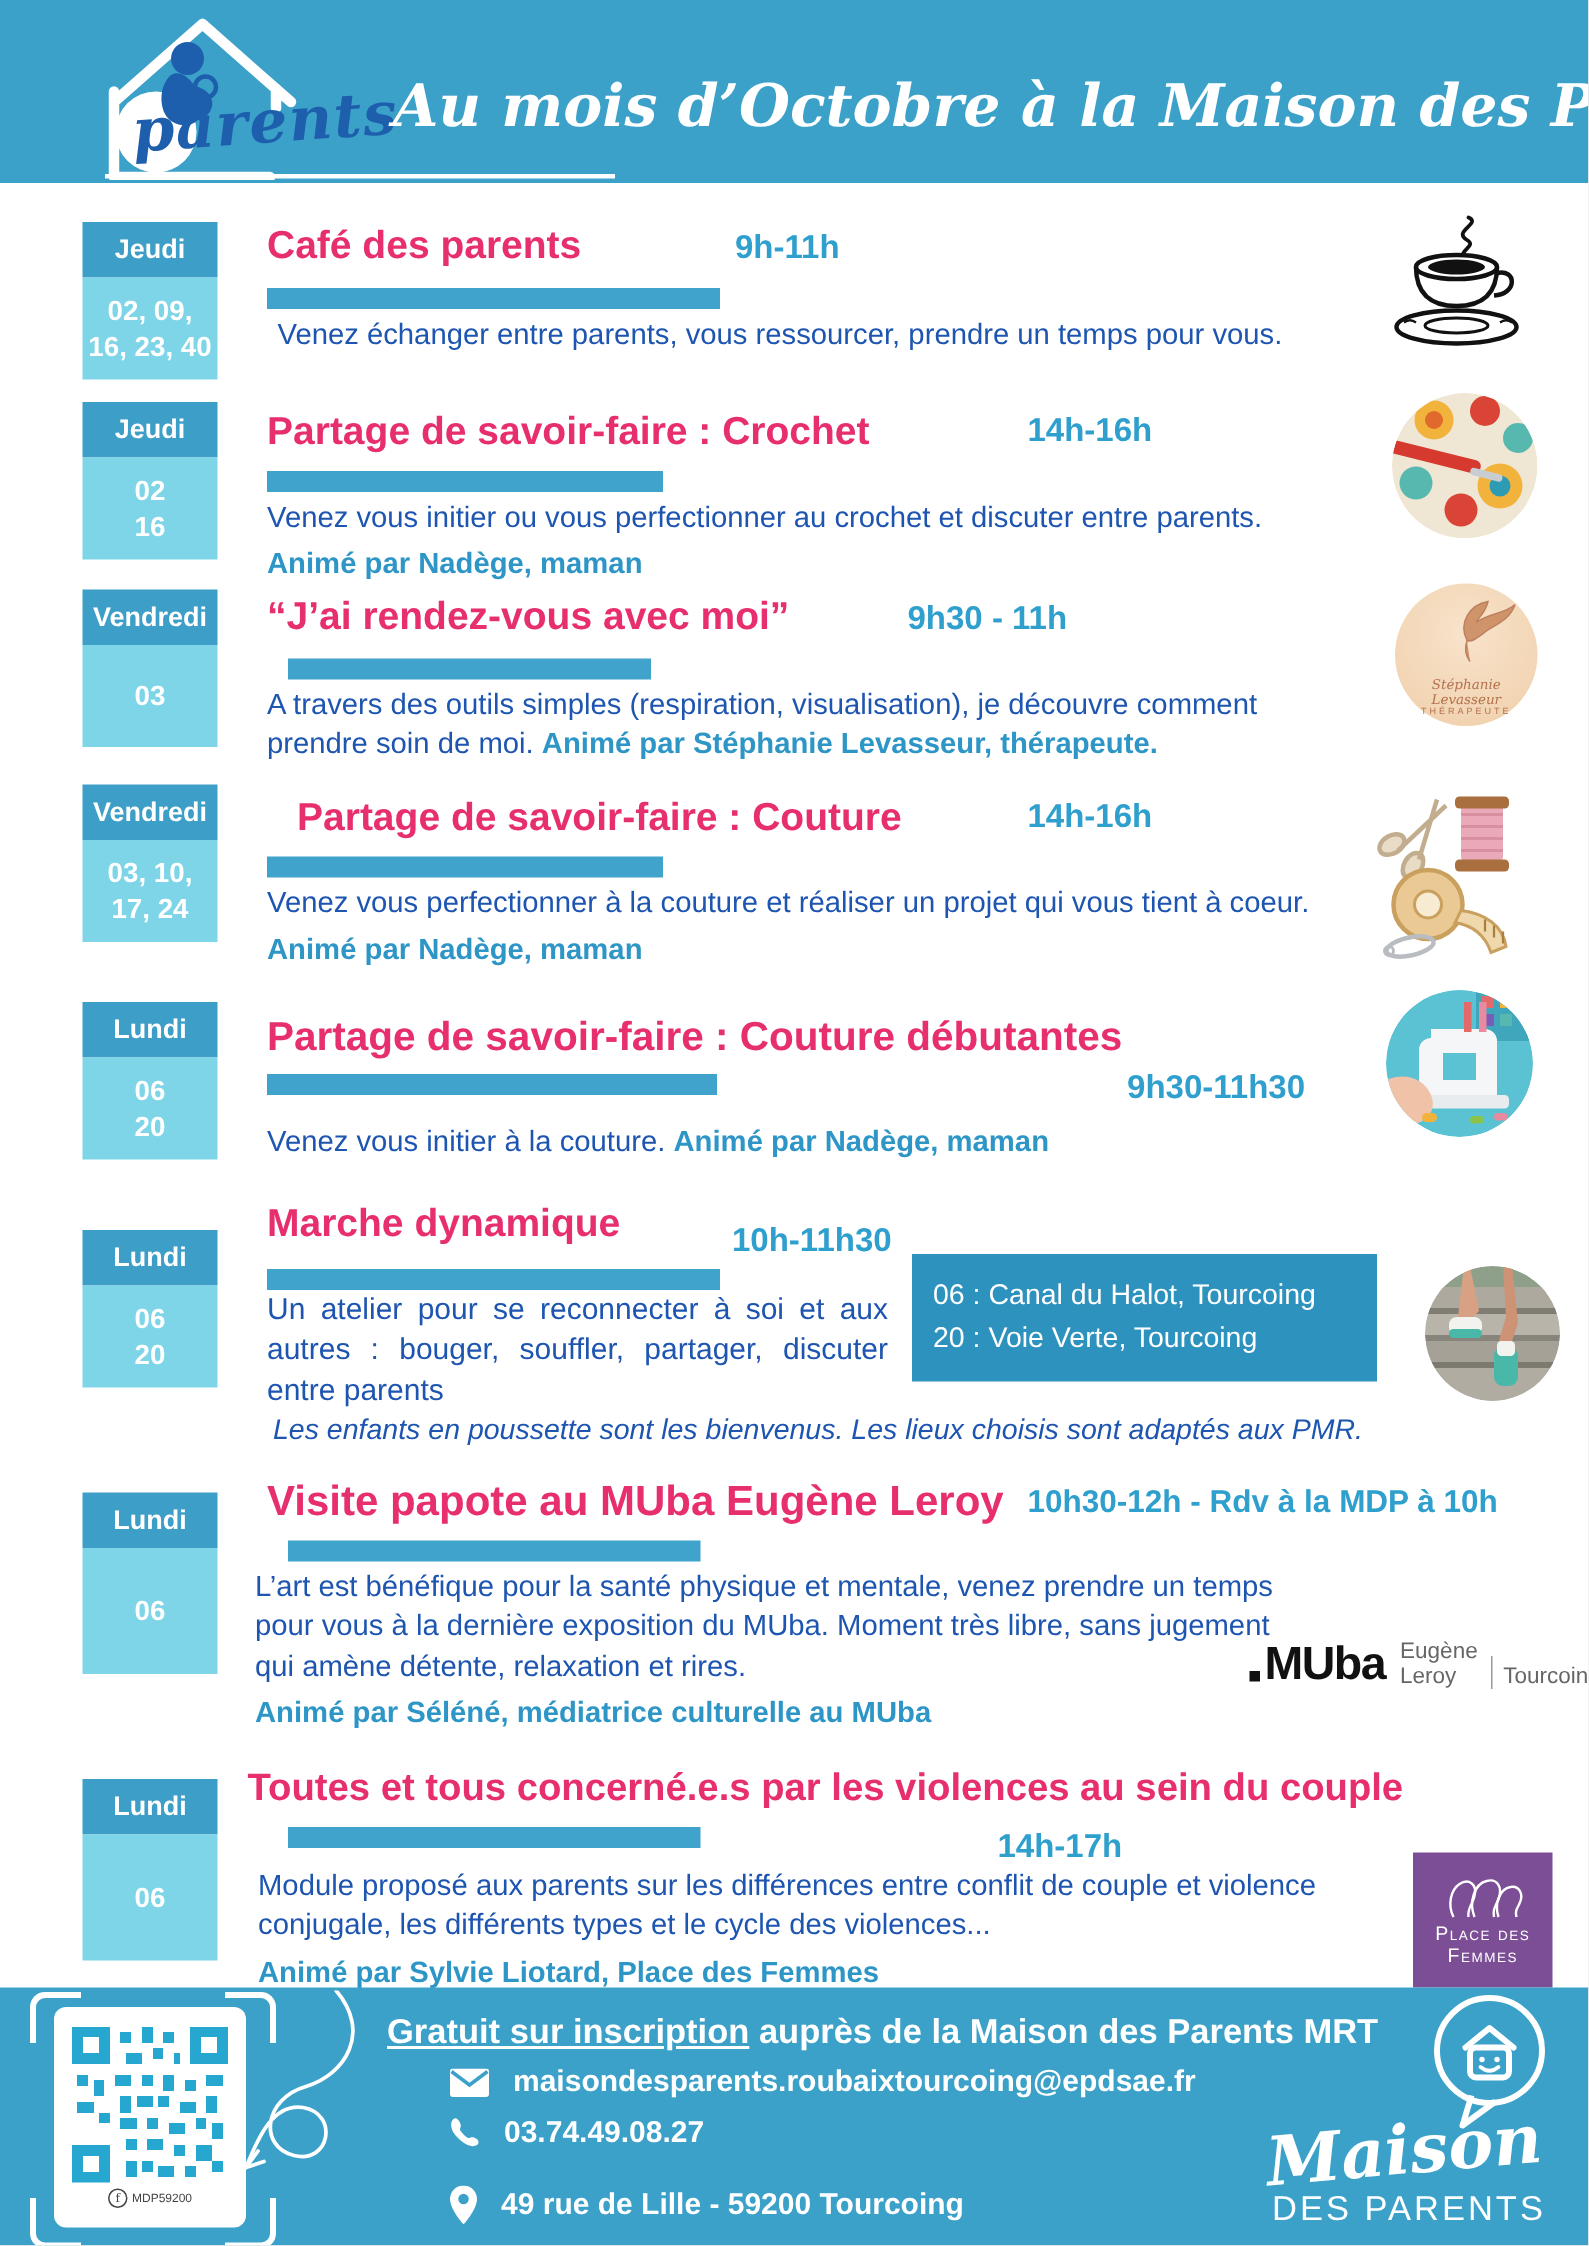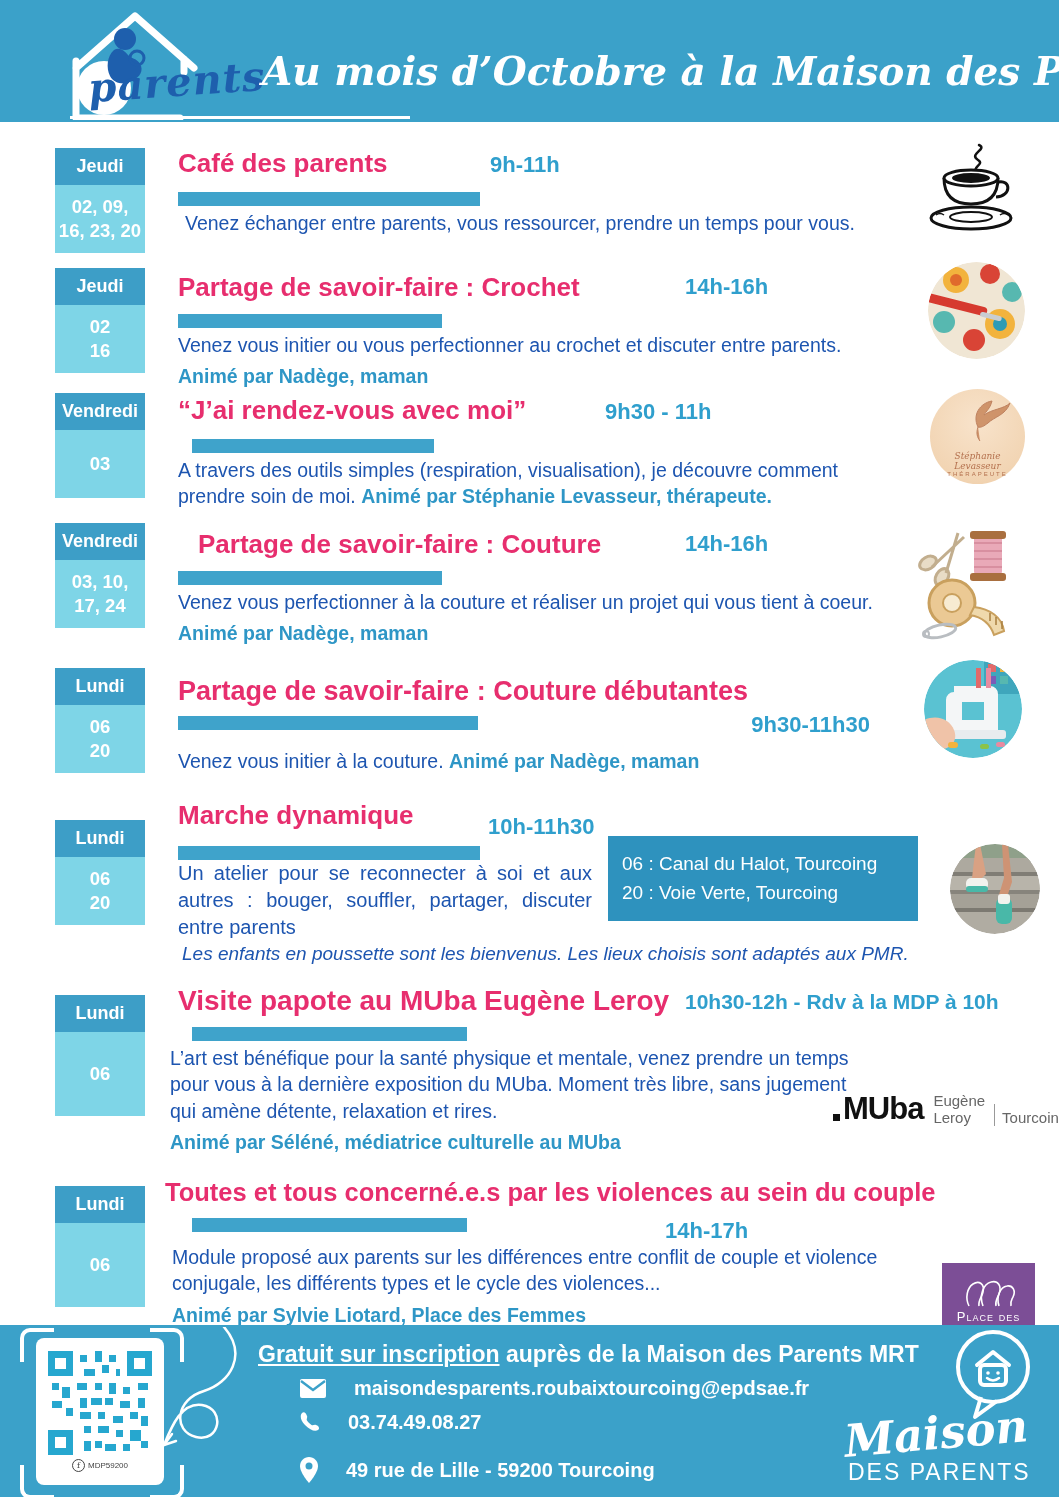--- a/index.html
+++ b/index.html
@@ -96,38 +96,38 @@
   .e8 .media{ left:942px; top:57px; }
 
   
   .circ { border-radius:50%; }
   .muba-wrap { display:flex; align-items:center; gap:10px; }
   .muba-word { font-weight:bold; font-size:31px; color:#111; letter-spacing:-1px; position:relative; padding-left:10px; }
   .muba-word::before { content:""; position:absolute; left:0; bottom:6px; width:7px; height:7px; background:#111; }
   .muba-sub { font-size:15px; color:#666; display:flex; align-items:flex-end; gap:8px; }
   .muba-sub .sep { width:1px; height:22px; background:#999; }
   .pdf-logo { width:93px; height:90px; background:#7C4E96; color:#fff; text-align:center;
-              display:flex; flex-direction:column; align-items:center; justify-content:center;margin-top:28px; }
+              display:flex; flex-direction:column; align-items:center; justify-content:center; }
   .pdf-logo .txt { font-size:13px; line-height:1.15; letter-spacing:1px; font-variant:small-caps; }
 
   
   .footer { position:absolute; left:0; top:1325px; width:1059px; height:172px; background:#3BA1C9; color:#fff; }
   .qr-card { position:absolute; left:36px; top:13px; width:128px; height:147px; background:#ffffff; border-radius:8px;
              display:flex; flex-direction:column; align-items:center; justify-content:center; gap:4px; }
   .qr-caption { font-size:8px; color:#444; display:flex; align-items:center; gap:3px; }
   .fb-dot { width:11px; height:11px; border:1px solid #444; border-radius:50%; font-size:8px; line-height:11px; text-align:center; color:#444; font-family:"DejaVu Serif", serif; }
   .bracket { position:absolute; width:30px; height:30px; border:4px solid #fff; }
   .b-tl { left:20px; top:3px;  border-right:none; border-bottom:none; border-top-left-radius:10px; }
   .b-tr { left:150px; top:3px; border-left:none; border-bottom:none; border-top-right-radius:10px; }
   .b-bl { left:20px; top:140px; border-right:none; border-top:none; border-bottom-left-radius:10px; }
   .b-br { left:150px; top:140px; border-left:none; border-top:none; border-bottom-right-radius:10px; }
   .contact { position:absolute; left:258px; top:16px; }
   .contact .line1 { font-size:23px; font-weight:bold; }
   .contact .line1 .u { text-decoration:underline; }
-  .crow { position:absolute; display:flex; align-items:center; gap:28px; font-weight:bold; font-size:20px; }
+  .crow { position:absolute; display:flex; align-items:center; gap:16px; font-weight:bold; font-size:20px; }
   .crow.email { left:300px; top:52px; }
   .crow.phone { left:300px; top:86px; }
   .crow.addr  { left:300px; top:132px; }
   .mdp-logo { position:absolute; right:18px; top:4px; width:215px; height:164px; }
   .mdp-script { position:absolute; left:18px; top:78px; font-family:"DejaVu Serif", serif; font-style:italic; font-weight:bold;
                 font-size:45px; transform:rotate(-5deg); }
   .mdp-caps { position:absolute; left:22px; top:130px; font-size:23px; letter-spacing:2px; }
 </style>
 </head>
 <body>
@@ -144,21 +144,21 @@
     </svg>
     <span class="logo-parents">parents</span>
     <div class="logo-underline"></div>
     <div class="header-title">Au mois d’Octobre  à la Maison des Parents...</div>
   </div>
 
   <div class="event e1">
     <div class="badge">
       <div class="day">Jeudi</div>
       <div class="dates">02, 09,
-16, 23, 20</div>
+16, 23, 40</div>
     </div>
     <div class="title">Café des parents</div>
     <div class="time">9h-11h</div>
     <div class="bar"></div>
     <div class="desc"><span>Venez échanger entre parents, vous ressourcer, prendre un temps pour vous.</span></div>
     <svg class="media" width="100" height="100" viewBox="0 0 100 100">
       <path d="M57,3 c9,4 -11,9 -1,15 c7,4 -6,7 -2,12" fill="none" stroke="#111" stroke-width="2.5" stroke-linecap="round"></path>
       <path d="M22,36 c0,17 9,26 27,26 s27,-9 27,-26" fill="#fff" stroke="#111" stroke-width="3"></path>
       <ellipse cx="49" cy="36" rx="27" ry="8" fill="#fff" stroke="#111" stroke-width="3"></ellipse>
       <ellipse cx="49" cy="36" rx="19" ry="5" fill="#111"></ellipse>

